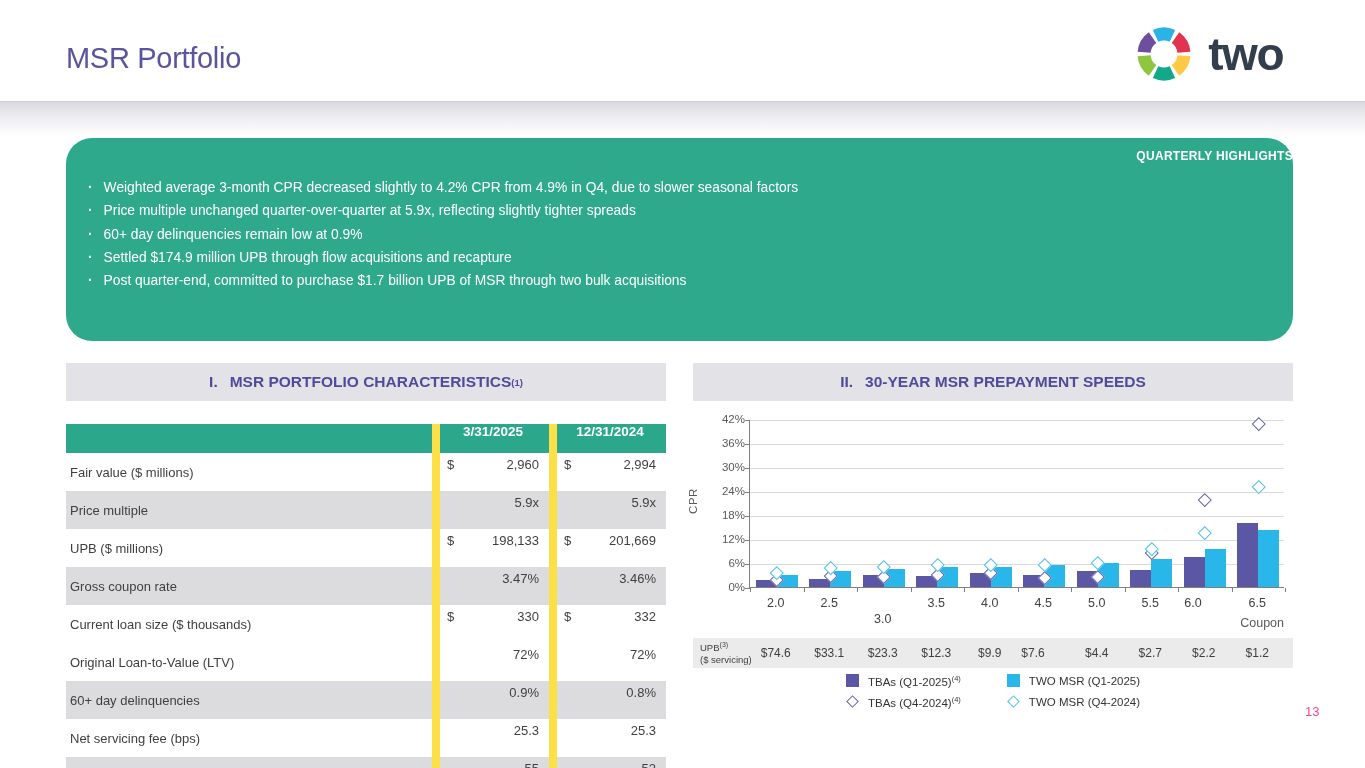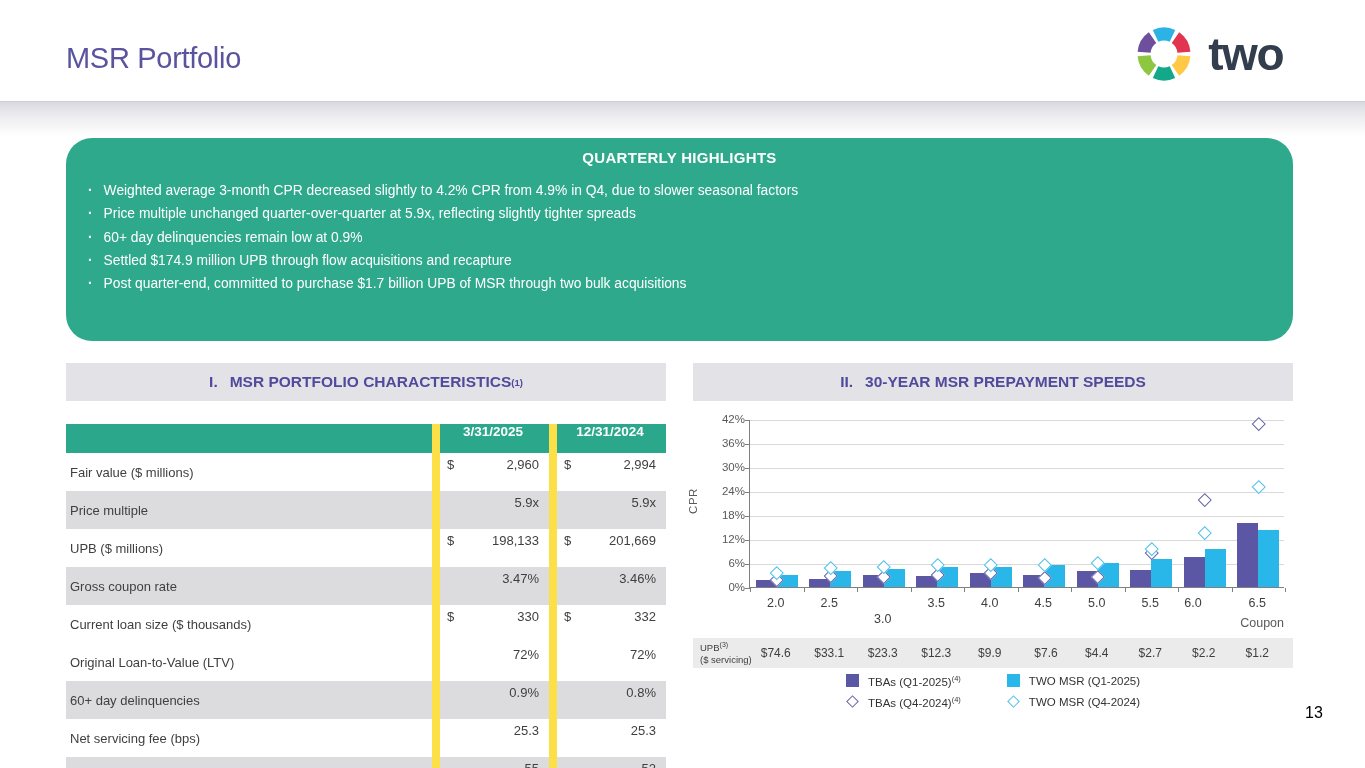--- a/index.html
+++ b/index.html
@@ -9,21 +9,21 @@
   
   .slide-title { position:absolute; left:66px; top:42px; font-size:29px; color:#5a539e; letter-spacing:-0.3px; }
   .logo { position:absolute; right:82px; top:22px; height:64px; display:flex; align-items:center; gap:13px; }
   .logo svg { width:62px; height:62px; }
   .logo-word { font-size:46px; font-weight:bold; color:#323d4d; letter-spacing:-1.5px; line-height:1; }
   .header-band { position:absolute; left:0; top:101px; width:1365px; height:35px;
                  background:linear-gradient(180deg,#d9d9e0 0%,#ececf0 40%,#ffffff 100%); border-top:1px solid #cfcfd8; }
 
   
   .highlights { position:absolute; left:66px; top:138px; width:1227px; height:203px; background:#2ea98c; border-radius:26px; color:#ffffff; }
-  .highlights-title { text-align:center; padding-top:11px; font-size:15px; font-weight:bold; letter-spacing:0.3px; }
+  .highlights-title { text-align:right; padding-top:11px; font-size:12px; font-weight:bold; letter-spacing:0.3px; }
   .highlights ul { list-style:none; margin-top:13px; padding-left:22px; }
   .highlights li { font-size:13.8px; line-height:23.3px; }
   .highlights li::before { content:"·"; font-weight:bold; margin-right:11px; }
 
   
   .sec-header { position:absolute; top:363px; width:600px; height:38px; background:#e3e2e6;
                 display:flex; align-items:center; justify-content:center; color:#4f4a9c; font-weight:bold; font-size:15.5px; }
   .sec-header .prefix { margin-right:12px; }
   .sec-header sup { font-size:9.5px; }
   .sec-left { left:66px; } .sec-right { left:693px; }
@@ -59,21 +59,21 @@
 
   
   .legend { position:absolute; left:693px; top:674px; width:600px; display:grid;
             grid-template-columns:auto auto; justify-content:center; column-gap:46px; row-gap:7px; }
   .legend-item { display:flex; align-items:center; gap:9px; font-size:11.5px; color:#333333; }
   .legend-item sup { font-size:7.5px; }
   .sw-box { width:13px; height:13px; }
   .sw-dia-wrap { width:13px; height:13px; display:flex; align-items:center; justify-content:center; }
   .sw-dia { width:9px; height:9px; background:#fff; transform:rotate(45deg); }
 
-  .page-num { position:absolute; left:1305px; top:704px; font-size:16px; color:#000000; }
+  .page-num { position:absolute; left:1305px; top:704px; font-size:13px; color:#ec4899; }
 </style>
 </head>
 <body>
 
 <div class="slide">
 
   <div class="slide-title">MSR Portfolio</div>
 
   <div class="logo">
     <svg viewBox="0 0 62 62">
@@ -323,21 +323,21 @@
   <div class="upb">
     <div class="upb-label">
       <div><span>UPB</span><sup>(3)</sup></div>
       <div>($ servicing)</div>
     </div>
   <div class="upb-val" style="left: 56.75px;">$74.6</div>
       <div class="upb-val" style="left: 110.25px;">$33.1</div>
       <div class="upb-val" style="left: 163.75px;">$23.3</div>
       <div class="upb-val" style="left: 217.25px;">$12.3</div>
       <div class="upb-val" style="left: 270.75px;">$9.9</div>
-      <div class="upb-val" style="left: 327px;">$7.6</div>
+      <div class="upb-val" style="left: 314px;">$7.6</div>
       <div class="upb-val" style="left: 377.75px;">$4.4</div>
       <div class="upb-val" style="left: 431.25px;">$2.7</div>
       <div class="upb-val" style="left: 484.75px;">$2.2</div>
       <div class="upb-val" style="left: 538.25px;">$1.2</div>
     </div>
 
   <div class="legend">
       <div class="legend-item">
         <span class="sw-box" style="background: rgb(91, 87, 165);"></span>
         <span>TBAs (Q1-2025)<sup>(4)</sup></span>

